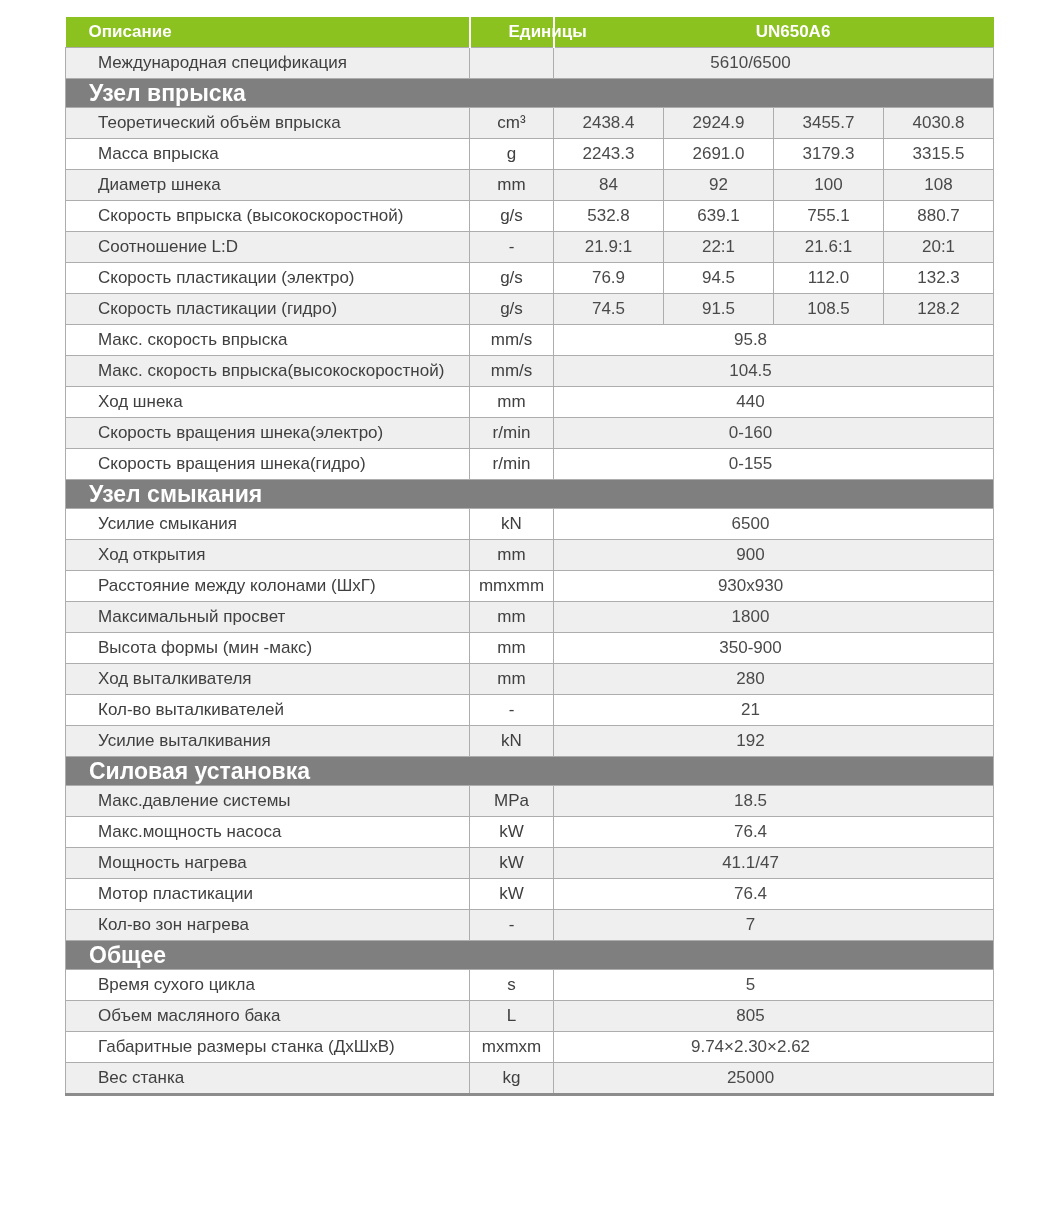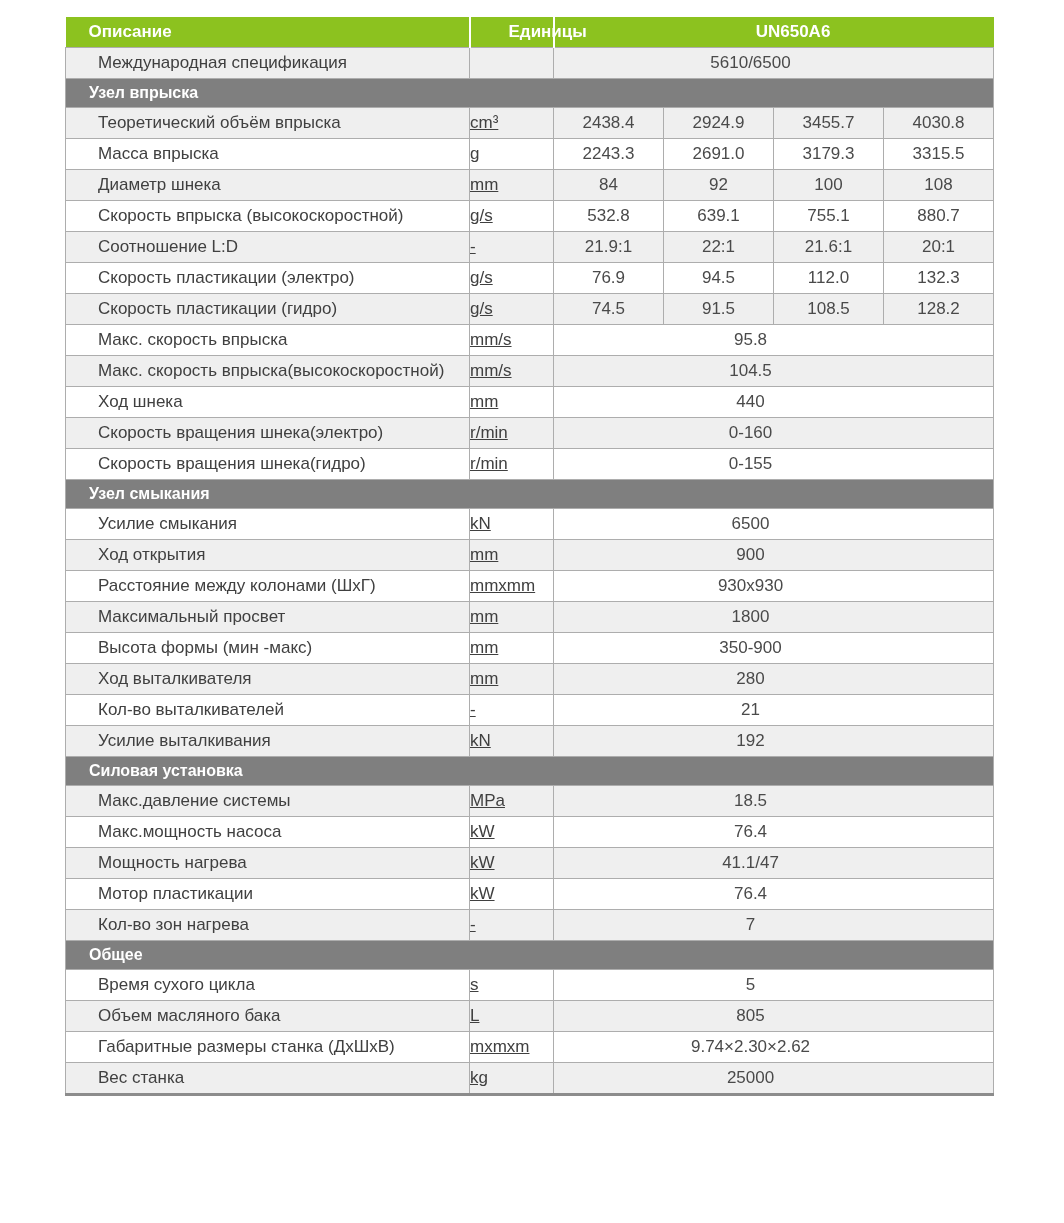--- a/index.html
+++ b/index.html
@@ -47,21 +47,21 @@
   tr.green-header th.model {
     text-align: center;
     border-left: 2px solid #ffffff;
     padding-left: 38px;
   }
 
   
   td.section-band {
     background: var(--c-section, #7f7f7f);
     color: #ffffff;
-    font-size: 16px;
+    font-size: 23px;
     font-weight: bold;
     text-align: left;
     padding: 0 0 0 23px;
     height: 28px;
     border-top: 1px solid var(--c-border, #adadad);
     border-bottom: 1px solid var(--c-border, #adadad);
     vertical-align: middle;
   }
 
   
@@ -73,22 +73,22 @@
     vertical-align: middle;
     background: #ffffff;
   }
   tr.shaded td { background: var(--c-shade, #efefef); }
   td.label-cell {
     text-align: left;
     padding-left: 32px;
     color: var(--c-label, #404040);
   }
   td.units-cell {
+    text-align: center;
     color: var(--c-label, #404040);
-    text-decoration: underline;
   }
   td.val-cell {
     text-align: center;
     color: var(--c-value, #4a4a4a);
   }
   td.merged-cell {
     text-align: center;
     padding-right: 46px;  
     color: var(--c-value, #4a4a4a);
   }

